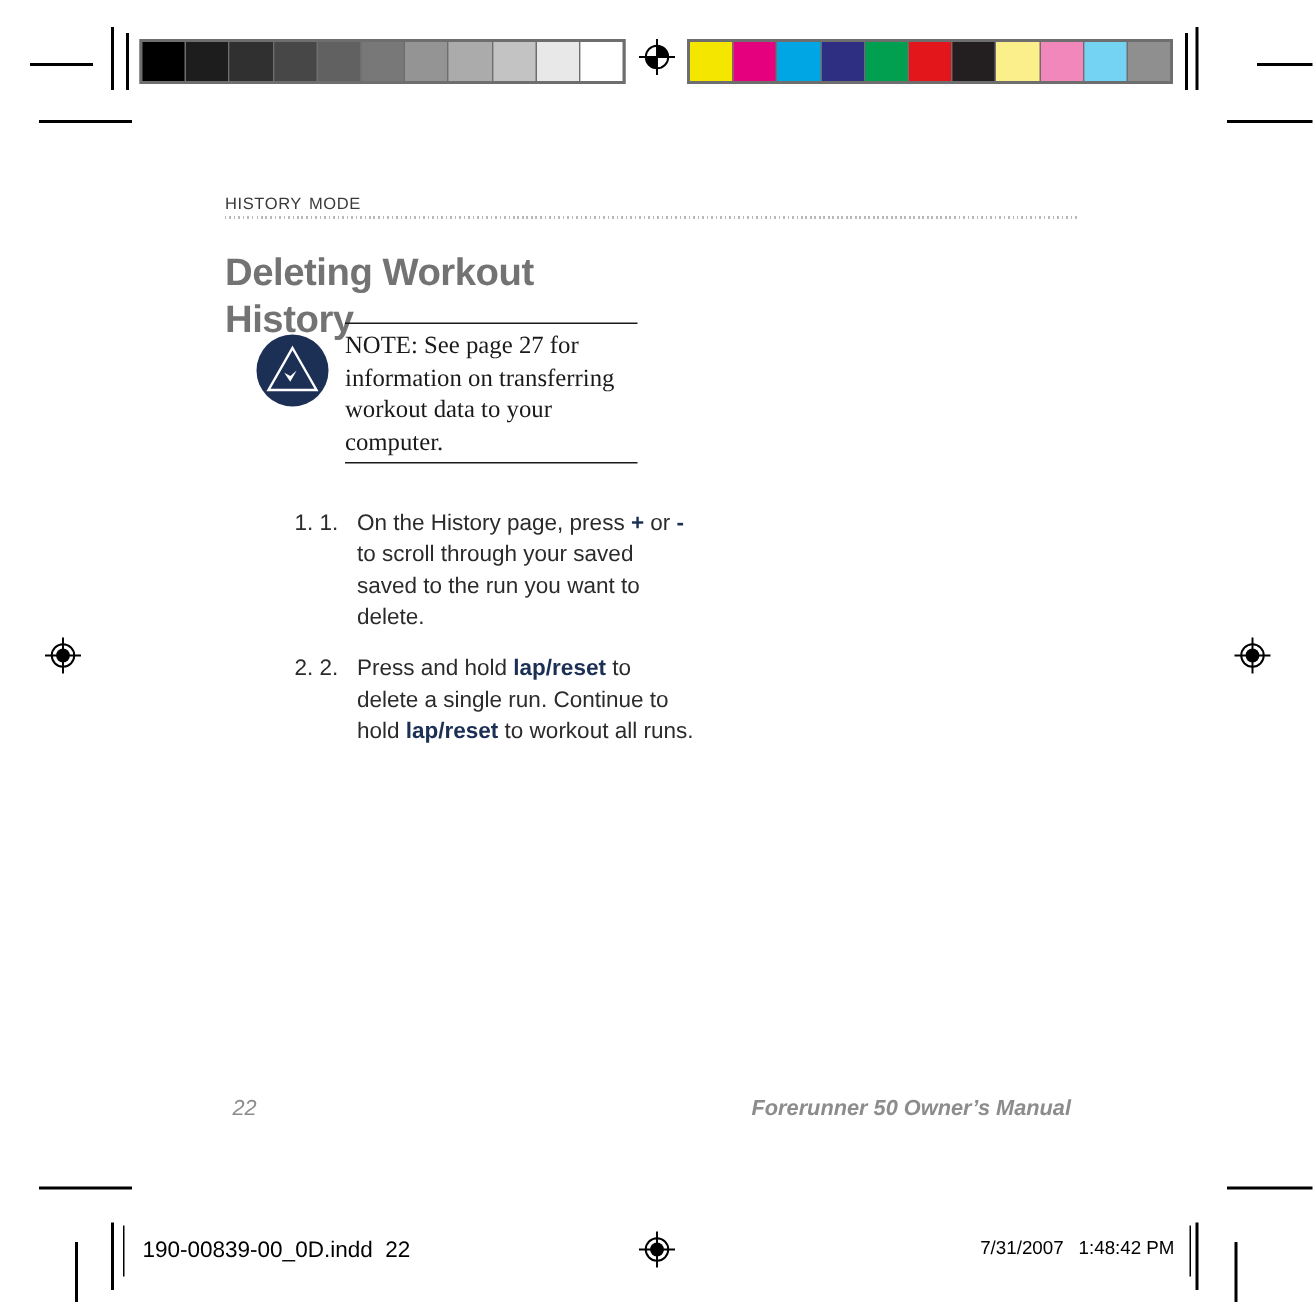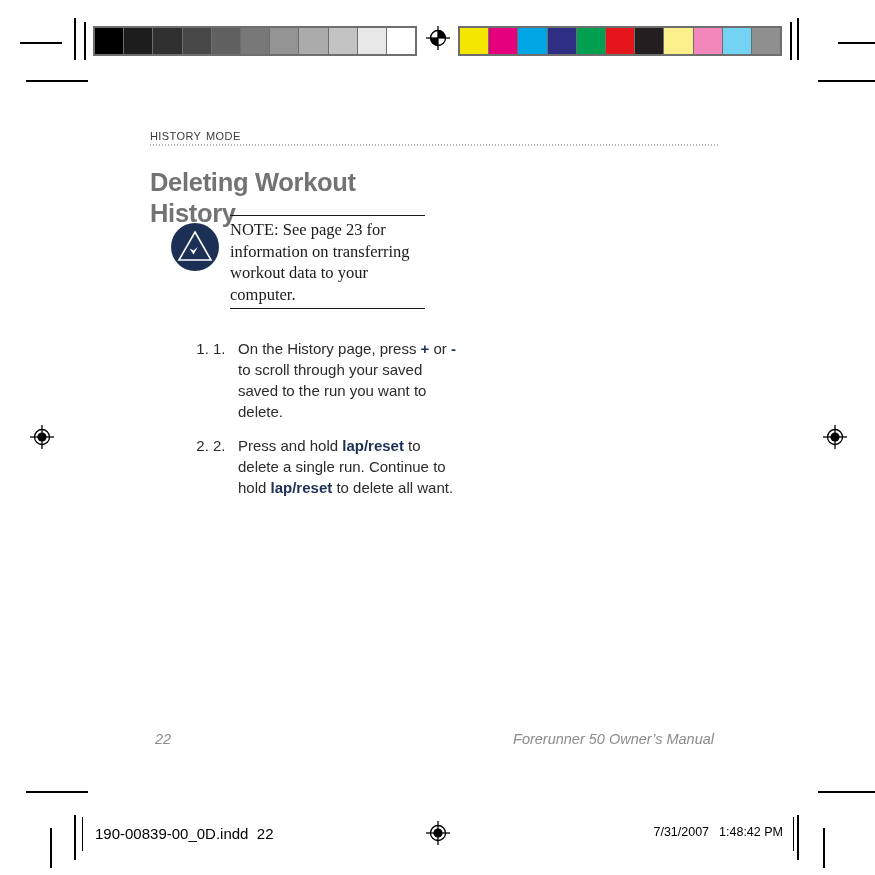--- a/index.html
+++ b/index.html
@@ -168,20 +168,21 @@
   }
   .footer-title {
     position: absolute;
     left: 0;
     top: 731px;
     width: 714px;
     text-align: right;
     font-size: 14.5px;
     font-style: italic;
     color: #8c8c8c;
+    font-weight: bold;
   }
 
   
   .slug-rule-left, .slug-rule-right {
     position: absolute;
     top: 817px;
     width: 1.4px;
     height: 34px;
     background: #000;
   }
@@ -304,32 +305,32 @@
 
   <div class="note">
     <div class="note-icon">
       <svg width="50" height="50" viewBox="0 0 50 50">
         <circle cx="25" cy="25" r="24" fill="#1c3055"></circle>
         <path d="M25 10 L41 38 L9 38 Z" fill="none" stroke="#ffffff" stroke-width="1.6"></path>
         <path d="M19.5 26.5 L23.5 32.5 L31.5 18.5 L27.8 25.0 L23.6 28.6 Z" fill="#ffffff"></path>
       </svg>
     </div>
     <div class="note-body">
-      <div class="note-text"><b>NOTE:</b><span> See page 23 for information on transferring workout data to your computer.</span></div>
+      <div class="note-text"><b>NOTE:</b><span> See page 27 for information on transferring workout data to your computer.</span></div>
     </div>
   </div>
 
   <ol class="steps">
     <li class="step">
       <span class="step-num">1.</span>
       <span>On the History page, press </span><span class="sym">+</span><span> or </span><span class="sym">-</span><span> to scroll through your saved saved to the run you want to delete.</span>
     </li>
     <li class="step">
       <span class="step-num">2.</span>
-      <span>Press and hold </span><span class="kb">lap/reset</span><span> to delete a single run. Continue to hold </span><span class="kb">lap/reset</span><span> to delete all want.</span>
+      <span>Press and hold </span><span class="kb">lap/reset</span><span> to delete a single run. Continue to hold </span><span class="kb">lap/reset</span><span> to workout all runs.</span>
     </li>
   </ol>
 
   <div class="footer-page-num">22</div>
   <div class="footer-title">Forerunner 50 Owner’s Manual</div>
 
   <div class="slug-rule-left"></div>
   <div class="slug-rule-right"></div>
   <div class="slug-left">
     <span>190-00839-00_0D.indd</span>&nbsp;&nbsp;<span>22</span>

